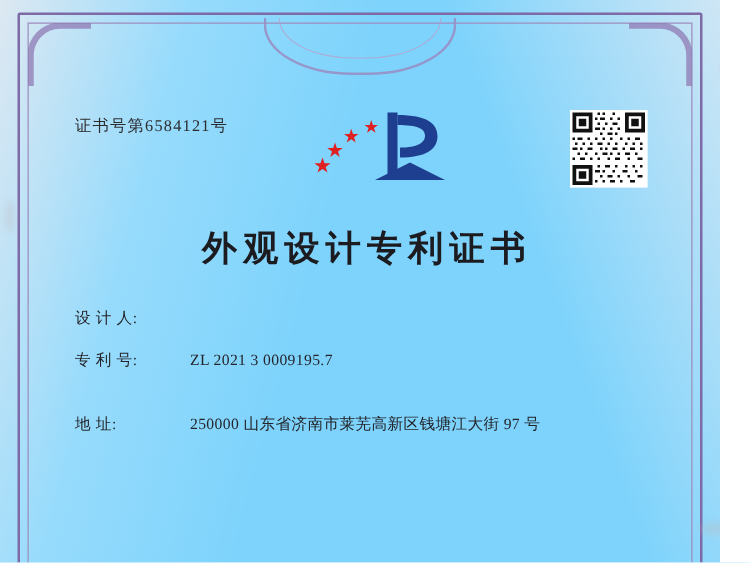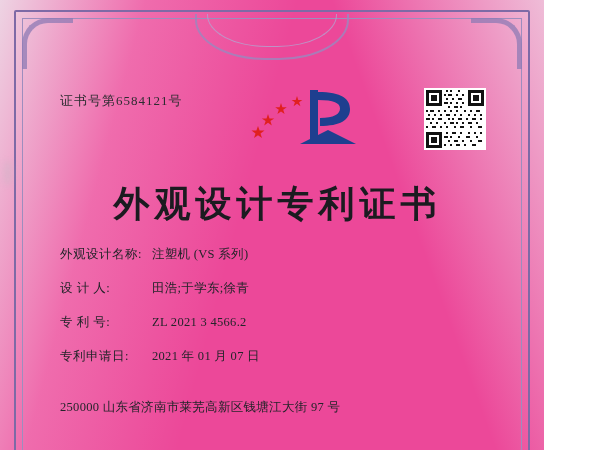--- a/index.html
+++ b/index.html
@@ -12,22 +12,23 @@
     height: 450px;
     overflow: hidden;
     font-family: "Liberation Serif", serif;
   }
 
   
   #certificate {
     position: relative;
     width: 544px;
     height: 450px;
-    background: #ec4899;
+    background: #7dd3fc;
     overflow: hidden;
+    padding-left: 32px;
   }
 
   
   .paper-tint {
     position: absolute;
     inset: 0;
     background:
       linear-gradient(105deg, rgba(238,236,240,0.85) 0%, rgba(252,251,252,0.2) 22%, rgba(255,255,255,0) 45%),
       linear-gradient(250deg, rgba(240,238,242,0.7) 0%, rgba(255,255,255,0) 30%);
     pointer-events: none;
@@ -126,21 +127,21 @@
     background: #ffffff;
   }
   .qr svg { display: block; }
 
   .title {
     position: absolute;
     left: 0;
     right: 0;
     top: 120px;
     text-align: center;
-    font-size: 36px;
+    font-size: 28px;
     letter-spacing: 5px;
     color: #1b1b20;
     font-family: "DejaVu Serif", serif;
     font-weight: bold;
     text-indent: 5px;
   }
 
   .fields {
     position: absolute;
     left: 20px;
@@ -309,38 +310,30 @@
           <rect x="40" y="56" width="2" height="2"></rect>
             <rect x="48" y="56" width="4" height="2"></rect>
         </g>
       </svg>
     </div>
 
     <div class="title">外观设计专利证书</div>
 
     <div class="fields">
       <div class="field-row">
-        <span class="field-label">外观设计名称:</span>
-        <span class="field-value">注塑机 (VS 系列)</span>
-      </div>
-      <div class="field-row">
         <span class="field-label">设 计 人:</span>
-        <span class="field-value">田浩;于学东;徐青</span>
       </div>
       <div class="field-row">
         <span class="field-label">专 利 号:</span>
-        <span class="field-value">ZL 2021 3 4566.2</span>
-      </div>
-      <div class="field-row">
-        <span class="field-label">专利申请日:</span>
-        <span class="field-value">2021 年 01 月 07 日</span>
+        <span class="field-value">ZL 2021 3 0009195.7</span>
       </div>
       <div class="field-row">
       </div>
       <div class="field-row">
+        <span class="field-label">地 址:</span>
         <span class="field-value">250000 山东省济南市莱芜高新区钱塘江大街 97 号</span>
       </div>
     </div>
 
   </div>
 
   <div class="smudge s1"></div>
   <div class="smudge s2"></div>
   <div class="smudge s3"></div>
 </div>

